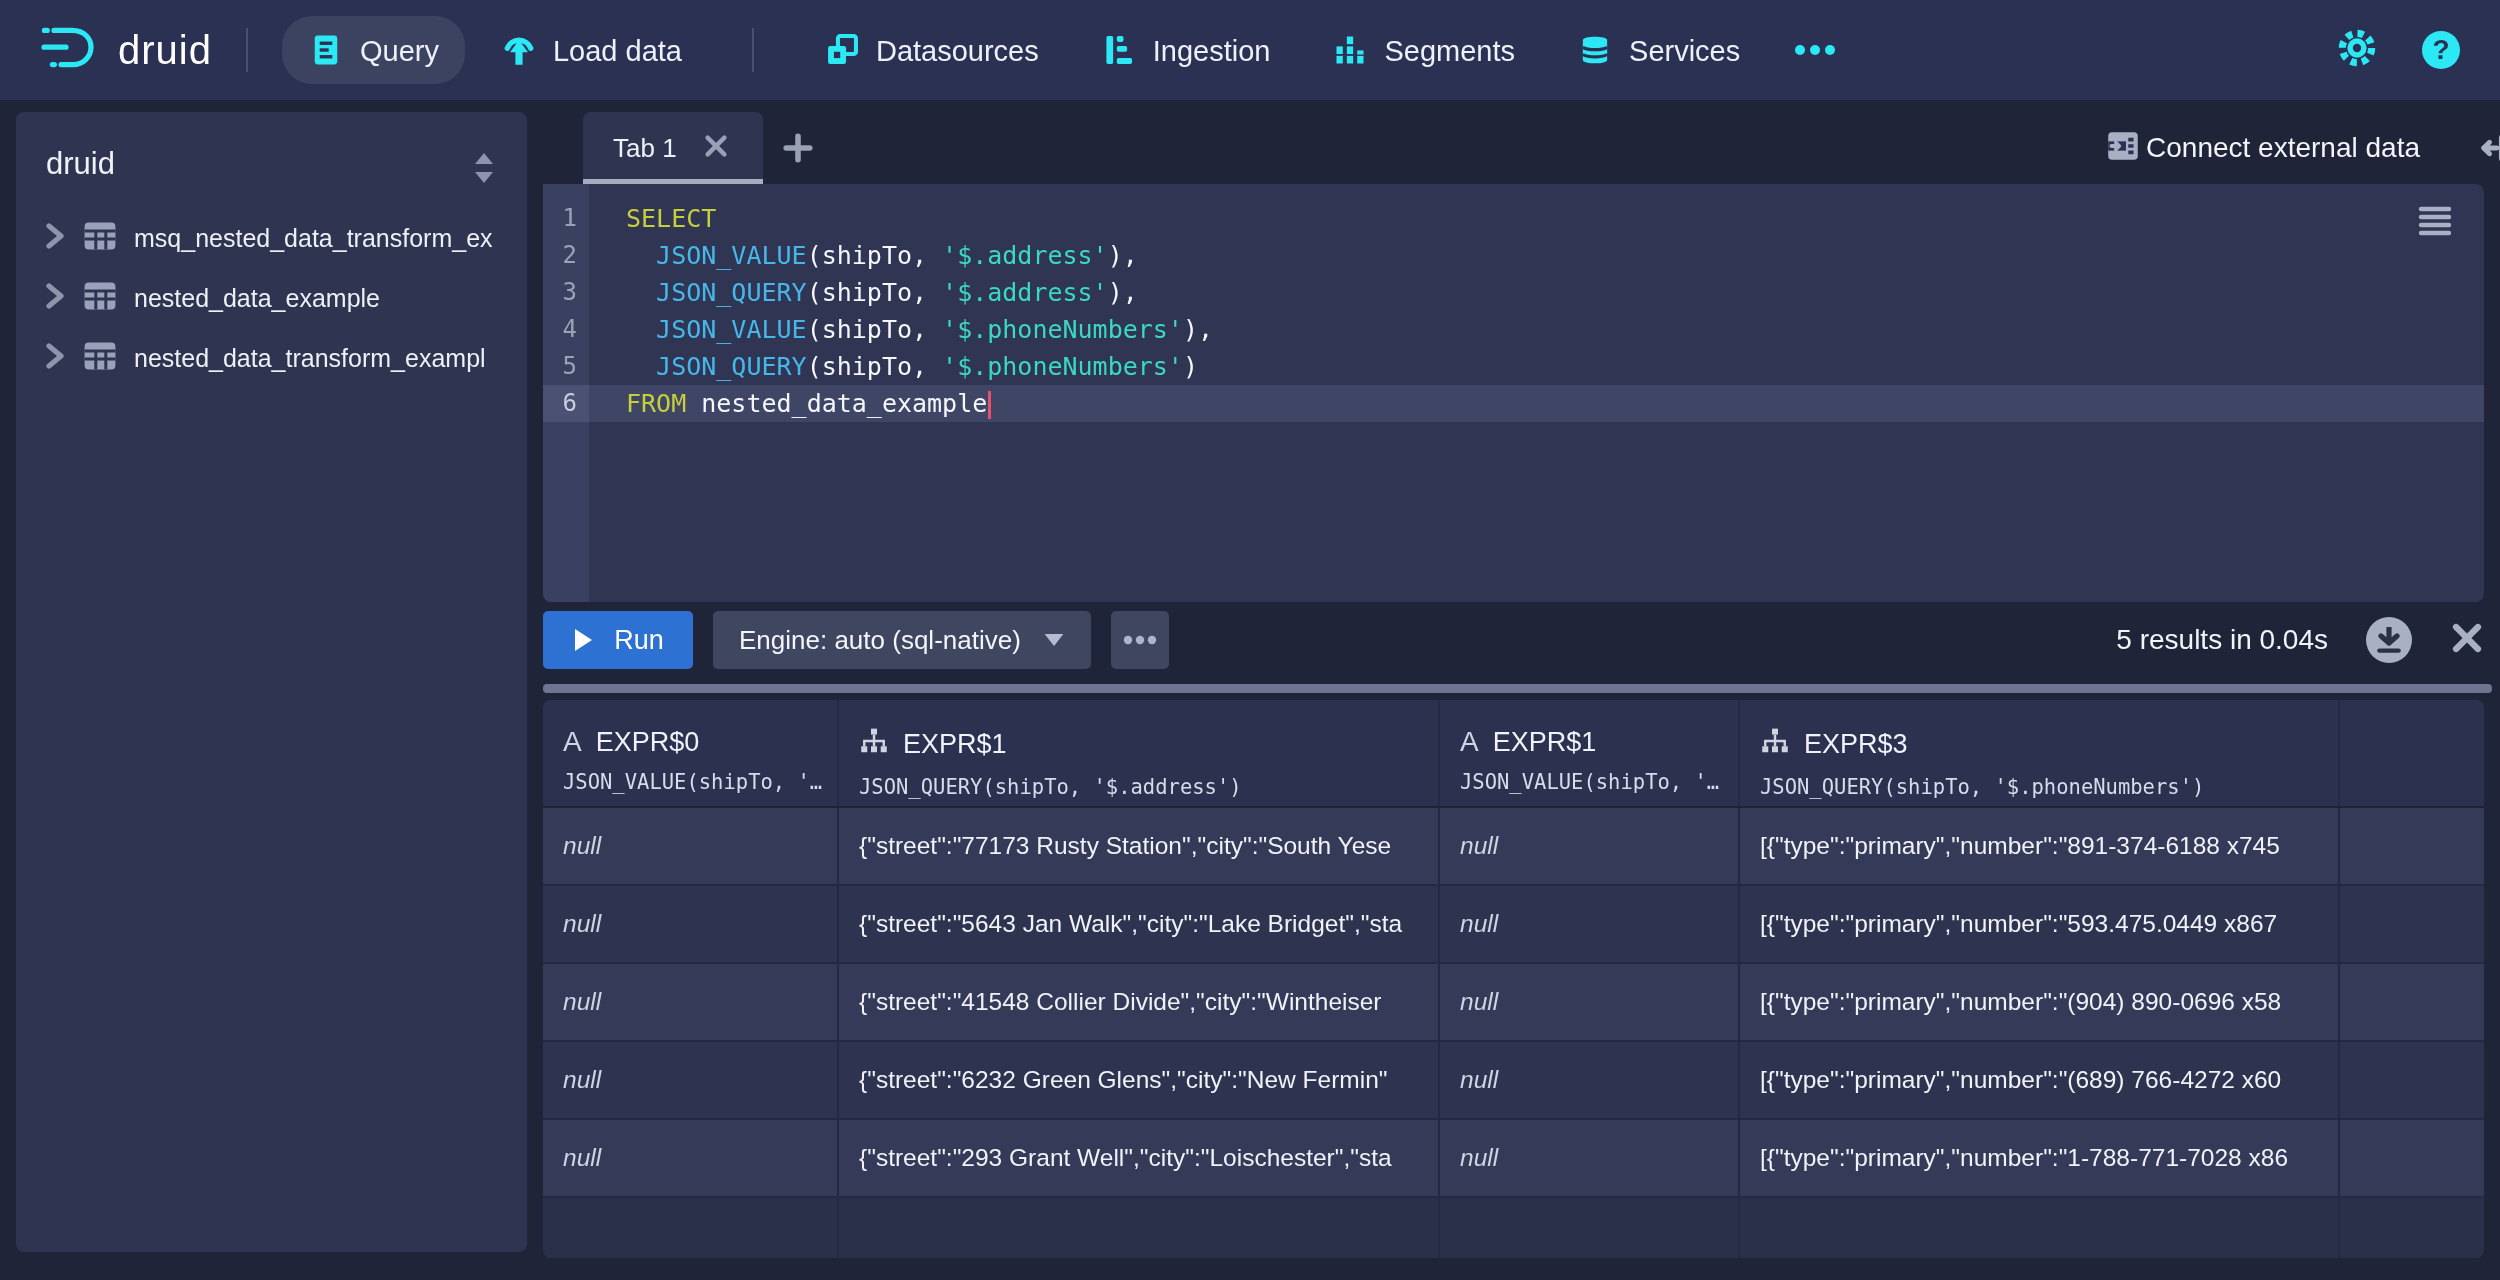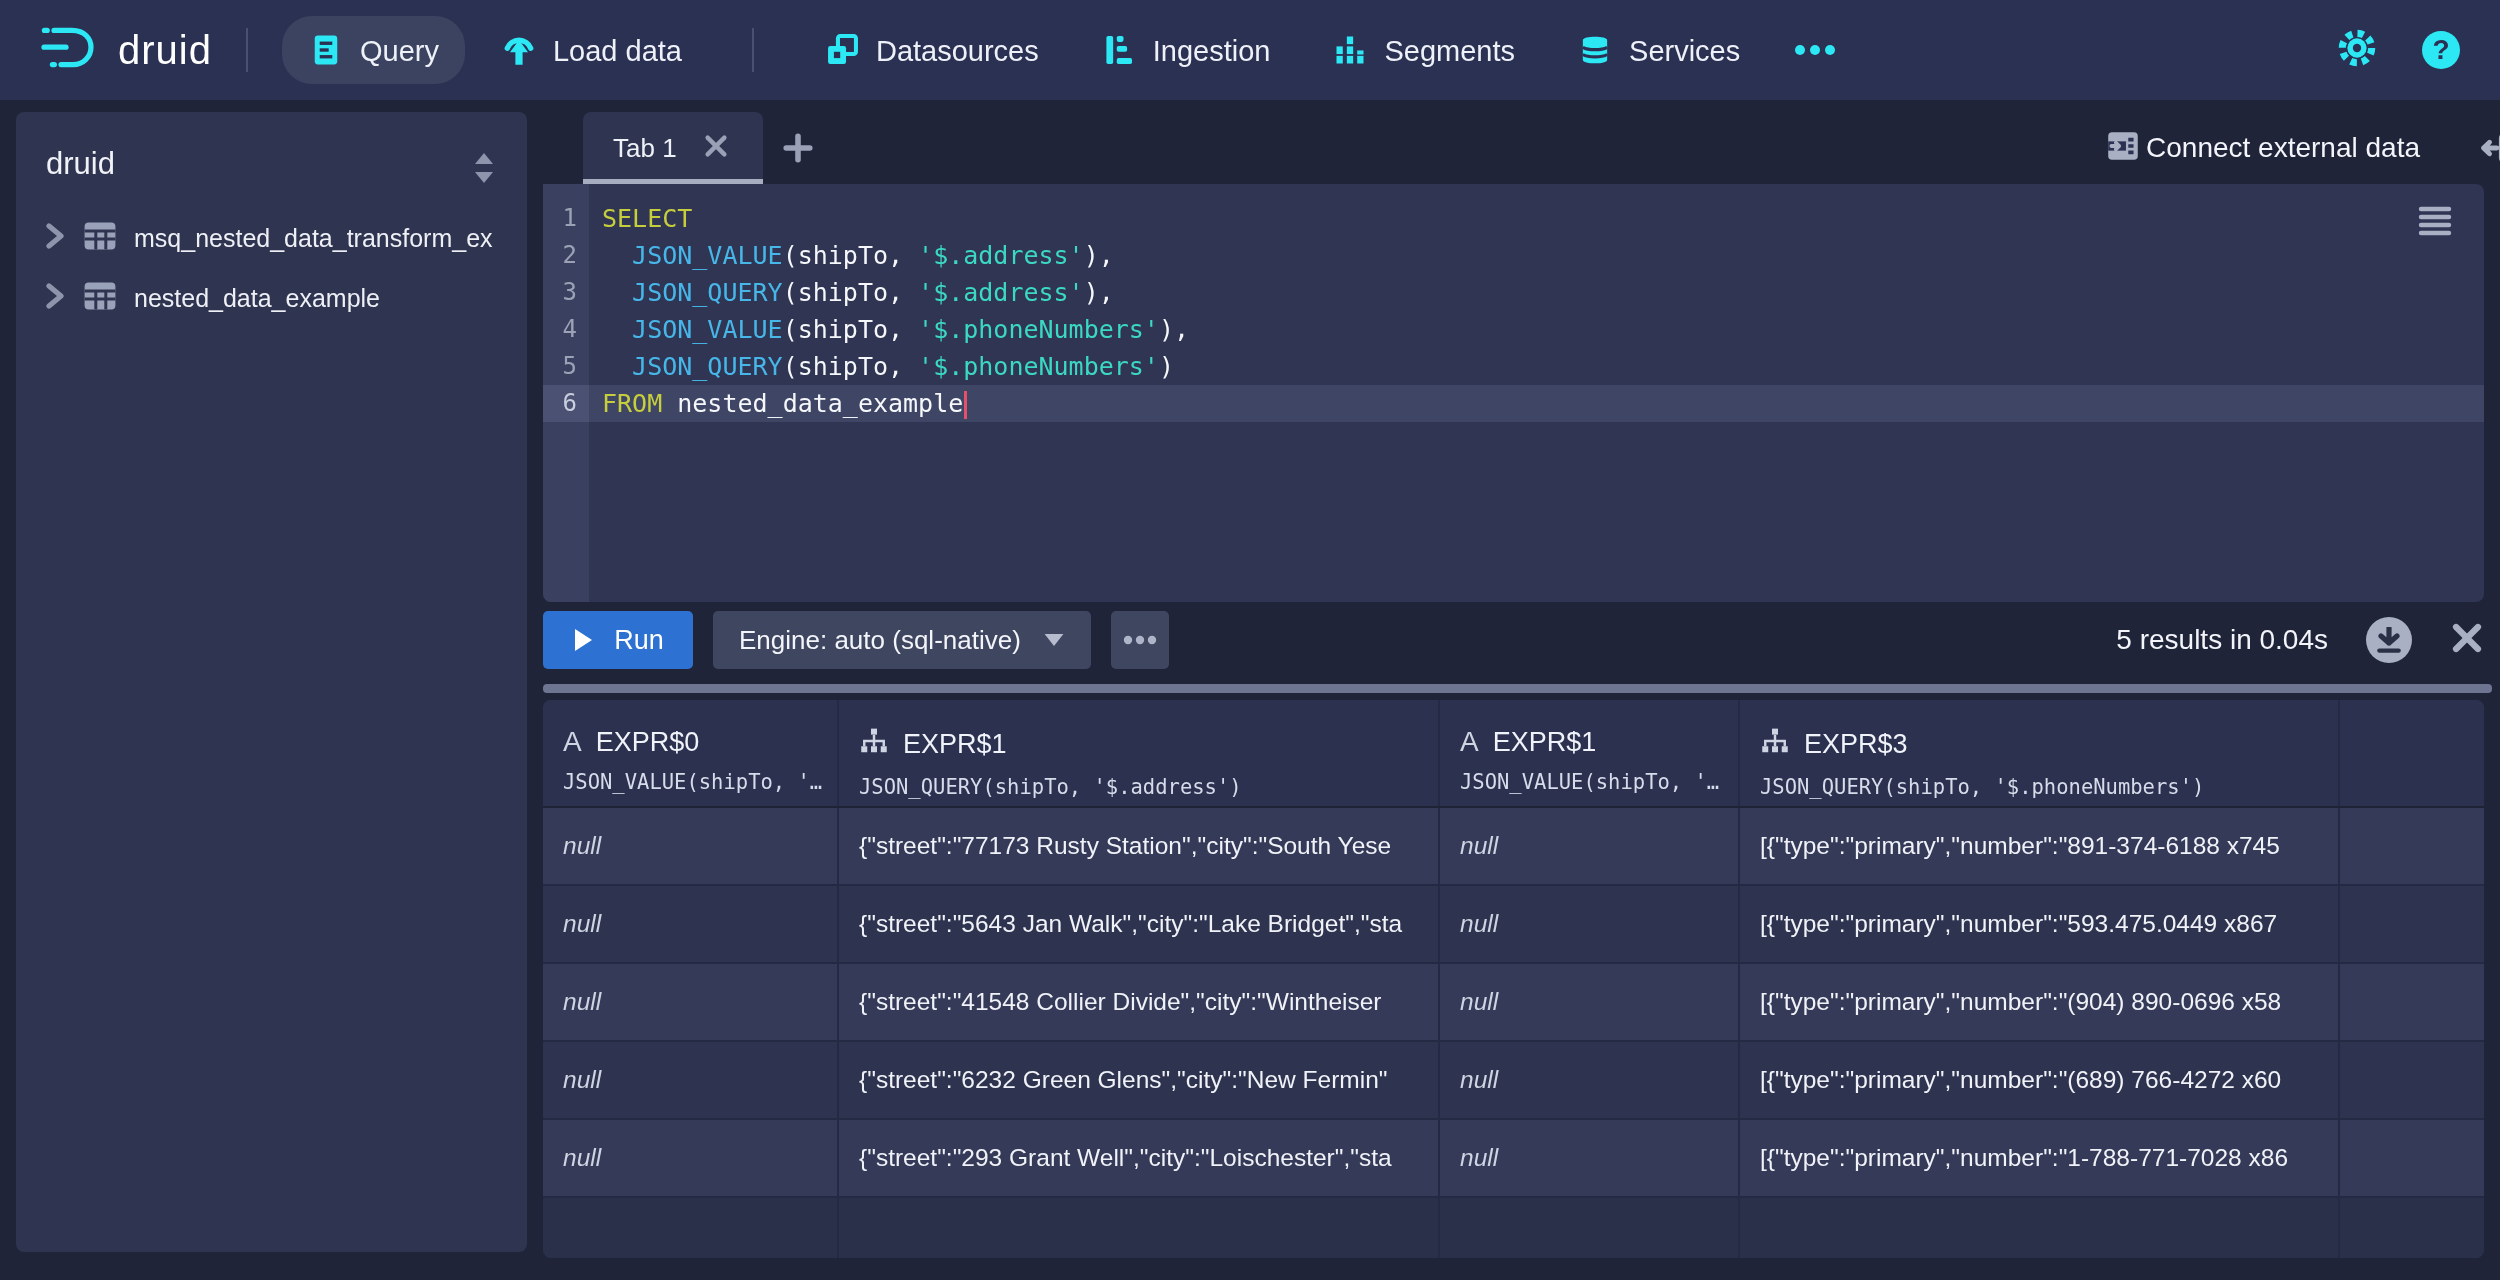--- a/index.html
+++ b/index.html
@@ -44,21 +44,21 @@
   .tabstrip-right{margin-left:auto; display:flex; align-items:center; gap:30px;}
   .connect-btn{display:flex; align-items:center; gap:4px; cursor:pointer;}
   .connect-label{font-size:28px; color:#f3f5fa;}
   .panel-toggle{margin-left:28px; margin-right:6px; cursor:pointer; display:flex; align-items:center;}
 
   .editor{position:absolute; left:543px; top:184px; width:1941px; height:418px; background:var(--editor-bg); border-radius:0 8px 8px 8px; overflow:hidden; display:flex;}
   .gutter{width:46px; background:var(--gutter-bg); padding-top:16px;}
   .gutter .ln{height:37px; line-height:37px; text-align:right; padding-right:12px; font-size:24px; color:#9ba2b6; font-family:"DejaVu Sans Mono",monospace;}
   .gutter .ln.active{background:var(--gutter-active); color:#c9cedd;}
   .code{flex:1; padding-top:16px; position:relative; font-family:"DejaVu Sans Mono",monospace; font-size:25px;}
-  .code .cl{height:37px; line-height:37px; padding-left:13px; white-space:pre;}
+  .code .cl{height:37px; line-height:37px; padding-left:37px; white-space:pre;}
   .code .cl.active{background:var(--active-line);}
   .tok-keyword{color:var(--kw);} .tok-function{color:var(--fn);} .tok-string{color:var(--str);} .tok-plain{color:#f5f7fb;}
   .cursor{display:inline-block; width:3px; height:28px; background:#e5506a; vertical-align:middle; margin-left:1px;}
   .editor-menu{position:absolute; right:30px; top:20px; cursor:pointer;}
 
   
   .runbar{position:absolute; left:543px; top:610px; width:1941px; height:60px; display:flex; align-items:center; gap:20px;}
   .run-btn{width:150px; height:58px; background:var(--blue); border:none; border-radius:5px; color:#fff; font-size:27px; display:flex; align-items:center; justify-content:center; gap:20px; cursor:pointer; font-family:inherit;}
   .engine-btn{height:58px; background:var(--btn-bg); border:none; border-radius:5px; color:#f3f5fa; font-size:26px; padding:0 26px; display:flex; align-items:center; gap:22px; cursor:pointer; font-family:inherit;}
   .more-btn{width:58px; height:58px; background:var(--btn-bg); border:none; border-radius:5px; display:flex; align-items:center; justify-content:center; cursor:pointer;}
@@ -230,20 +230,35 @@
             <rect x="0.8" y="0.8" width="15.4" height="13.4" rx="2" fill="#9aa2ba"></rect>
             <g stroke="#2f3450" stroke-width="1.5">
               <path d="M0.8 5 H16.2"></path>
               <path d="M0.8 9 H16.2"></path>
               <path d="M6.4 5 V14.2"></path>
               <path d="M11.4 5 V14.2"></path>
             </g>
           </svg></span>
         <span class="tree-label">nested_data_example</span>
       </div>
+      <div class="tree-item">
+        <span><svg width="22" height="26" viewBox="0 0 11 13">
+            <path d="M2.5 1.5 L8.5 6.5 L2.5 11.5" fill="none" stroke="#8d94ab" stroke-width="2.6" stroke-linecap="round" stroke-linejoin="round"></path>
+          </svg></span>
+        <span><svg width="34" height="30" viewBox="0 0 17 15">
+            <rect x="0.8" y="0.8" width="15.4" height="13.4" rx="2" fill="#9aa2ba"></rect>
+            <g stroke="#2f3450" stroke-width="1.5">
+              <path d="M0.8 5 H16.2"></path>
+              <path d="M0.8 9 H16.2"></path>
+              <path d="M6.4 5 V14.2"></path>
+              <path d="M11.4 5 V14.2"></path>
+            </g>
+          </svg></span>
+        <span class="tree-label">nested_data_transform_exampl</span>
+      </div>
     </div>
 </aside>
 
 <div class="tabstrip">
   <div class="tab">
     <span class="tab-label">Tab 1</span>
     <span>
       <svg width="26" height="26" viewBox="0 0 14 14">
           <g stroke="#9aa1b6" stroke-width="2.4" stroke-linecap="round">
             <path d="M2.5 2.5 L11.5 11.5"></path>

